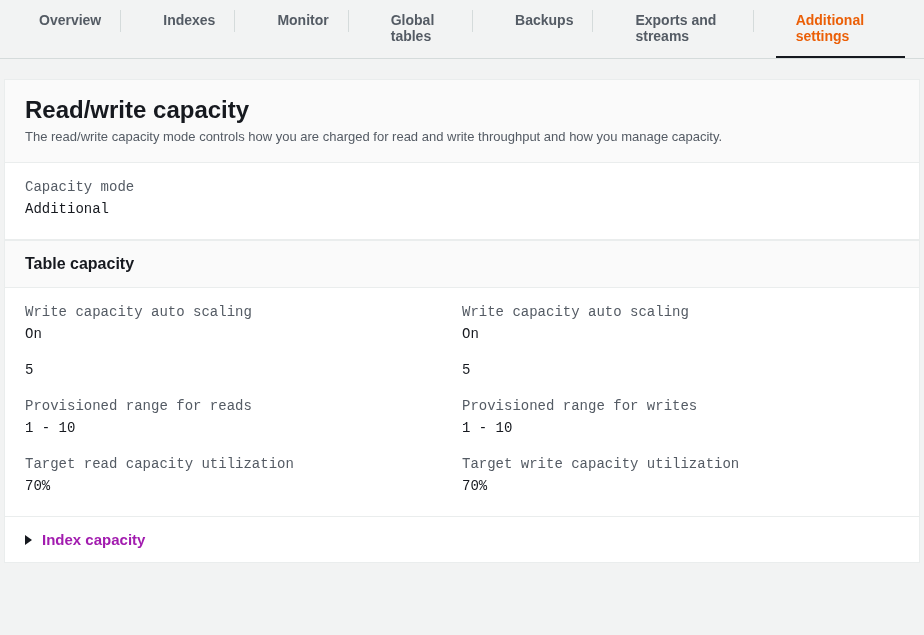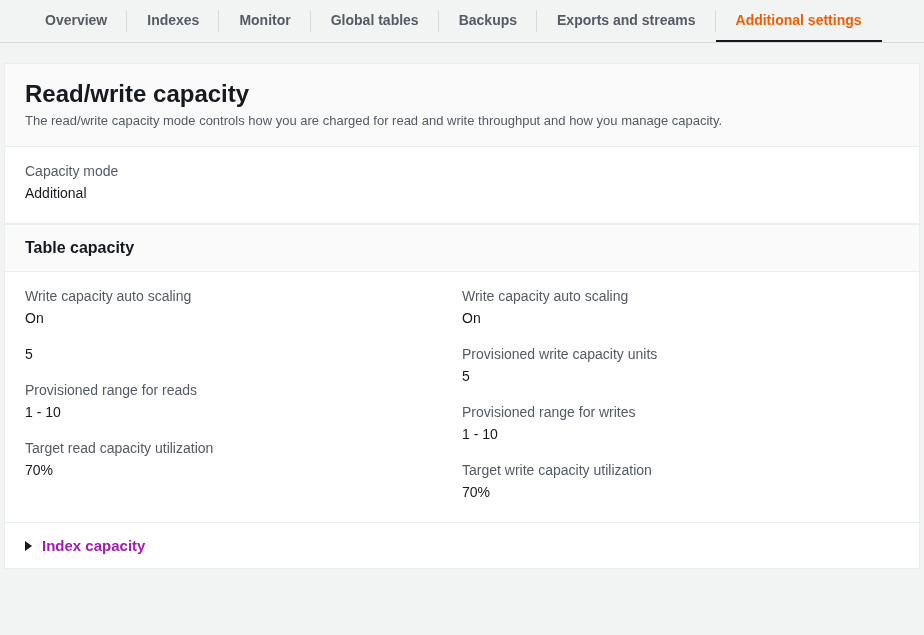--- a/index.html
+++ b/index.html
@@ -11,22 +11,23 @@
       font-family: "Amazon Ember", "Helvetica Neue", Arial, sans-serif;
       background: #f2f3f3;
       color: #16191f;
       font-size: 14px;
       width: 924px;
     }
     .tabs {
       display: flex;
       align-items: flex-start;
       border-bottom: 1px solid #d5dbdb;
-      padding: 0 25px;
+      padding: 0 19px;
       background: #f2f3f3;
+      gap: 22px;
     }
     .tab {
       padding: 12px 20px;
       cursor: pointer;
       font-weight: 700;
       color: #545b64;
       font-size: 14px;
       border-bottom: 2px solid transparent;
       position: relative;
     }
@@ -74,20 +75,21 @@
       color: #545b64;
       font-size: 14px;
       margin-bottom: 6px;
     }
     .field-value {
       color: #16191f;
       font-size: 14px;
     }
     .field-block {
       margin-top: 20px;
+      font-family: Liberation Mono, monospace;
     }
     .field-block:first-child {
       margin-top: 0;
     }
     .two-col {
       display: flex;
       padding: 16px 20px 22px 20px;
     }
     .col {
       flex: 1;
@@ -168,21 +170,20 @@
           <div class="field-label">Target read capacity utilization</div>
           <div class="field-value">70%</div>
         </div>
       </div>
       <div class="col">
         <div class="field-block">
           <div class="field-label">Write capacity auto scaling</div>
           <div class="field-value">On</div>
         </div>
         <div class="field-block">
-          <div class="field-label">Provisioned write capacity units</div>
           <div class="field-value">5</div>
         </div>
         <div class="field-block">
           <div class="field-label">Provisioned range for writes</div>
           <div class="field-value">1 - 10</div>
         </div>
         <div class="field-block">
           <div class="field-label">Target write capacity utilization</div>
           <div class="field-value">70%</div>
         </div>

